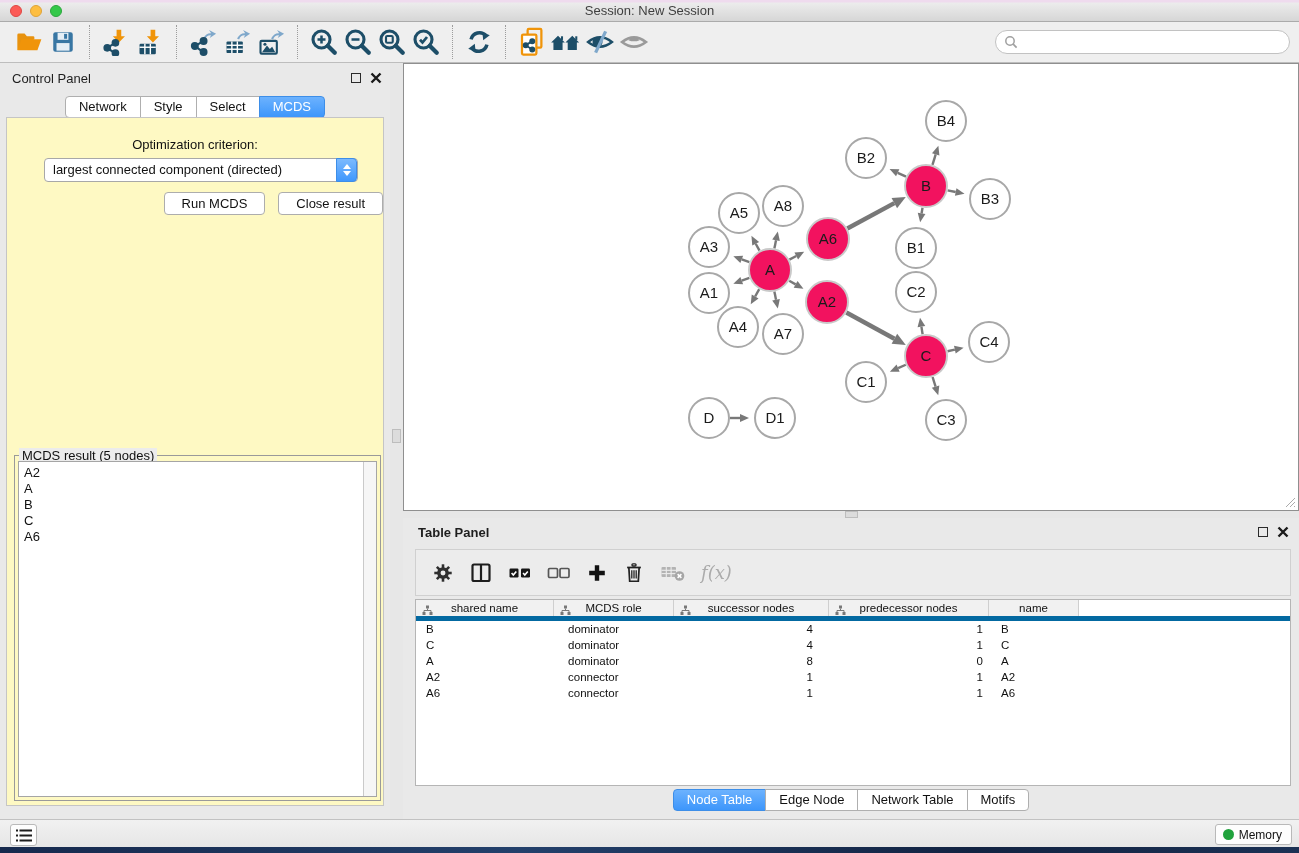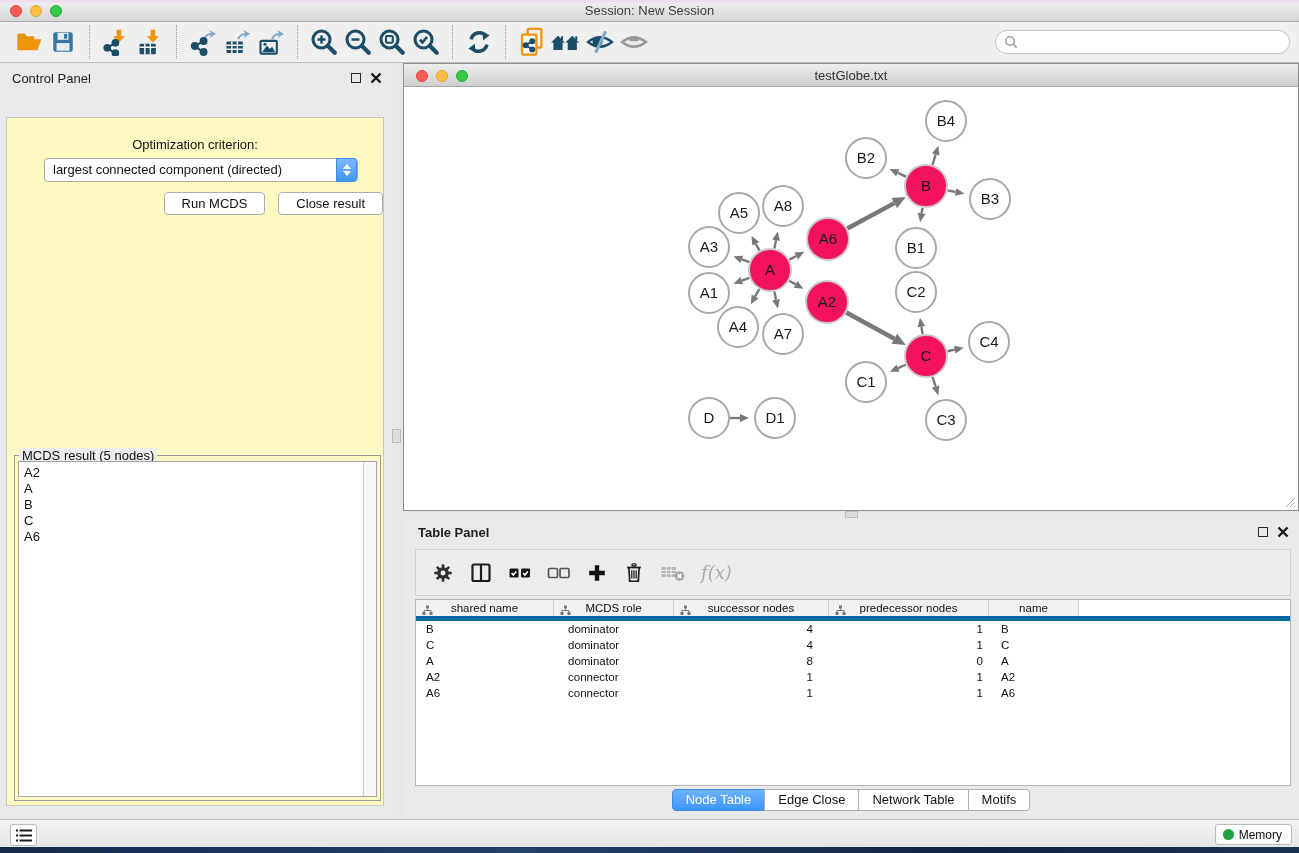--- a/index.html
+++ b/index.html
@@ -282,20 +282,28 @@
   <div class="right-bg"></div>
 
   <div class="control-panel">
     <div class="panel-head">Control Panel</div>
     <div class="panel-btns">
       <div class="float-box"></div>
       <svg width="12" height="12" viewBox="0 0 12 12">
           <path d="M1.5 1.5 L10.5 10.5 M10.5 1.5 L1.5 10.5" stroke="#1A1A1A" stroke-width="2.4"></path>
         </svg>
     </div>
+    <div class="tabs-row">
+      <div class="seg">
+        <div class="tab">Network</div>
+        <div class="tab">Style</div>
+        <div class="tab">Select</div>
+        <div class="tab active">MCDS</div>
+      </div>
+    </div>
     <div class="cp-inner">
       <div class="opt-label">Optimization criterion:</div>
       <div class="combo">
         <span>largest connected component (directed)</span>
         <div class="combo-step">
           <div class="chev-up"></div>
           <div class="chev-dn"></div>
         </div>
       </div>
       <div class="btn-row">
@@ -314,28 +322,20 @@
           </div>
           <div class="mcds-scroll"></div>
         </div>
       </div>
     </div>
   </div>
 
   <div class="split-v-handle"></div>
 
   <div class="net-frame">
-    <div class="net-titlebar">
-      <div class="lights" style="top:6px; left:12px;">
-        <div class="light red"></div>
-        <div class="light yellow"></div>
-        <div class="light green"></div>
-      </div>
-      <div class="net-title">testGlobe.txt</div>
-    </div>
     <div class="net-canvas">
       <svg id="graph-svg" width="894" height="423" viewBox="0 0 894 423" style="font-family:'Liberation Sans',sans-serif;">
           <line x1="355.48901716798036" y1="163.67335414757676" x2="351.72201814184945" y2="156.7469365834006" stroke="#787878" stroke-width="2.4"></line>
           <polygon points="347.42207061965956,148.84058146195474 355.14810536114265,154.88362599045166 348.29593092255624,158.61024717634956" fill="#787878"></polygon>
           <line x1="370.3793183343823" y1="161.44027896919482" x2="372.03290264984633" y2="153.29955618537187" stroke="#787878" stroke-width="2.4"></line>
           <polygon points="373.8244419684573,144.47967030913338 375.85485319621637,154.07588989010327 368.2109521034763,152.52322248064047" fill="#787878"></polygon>
           <line x1="345.4146596993366" y1="175.23831431286462" x2="337.7494050237827" y2="172.34813632044268" stroke="#787878" stroke-width="2.4"></line>
           <polygon points="329.32812944623856,169.17290126661456 339.12534021377485,168.6989169035069 336.3734698337905,175.99735573737846" fill="#787878"></polygon>
           <line x1="345.4146596993366" y1="190.76168568713538" x2="337.7494050237827" y2="193.65186367955732" stroke="#787878" stroke-width="2.4"></line>
           <polygon points="329.32812944623856,196.82709873338544 336.3734698337905,190.00264426262154 339.12534021377485,197.3010830964931" fill="#787878"></polygon>
@@ -602,21 +602,21 @@
         <div class="td c2">connector</div>
         <div class="td c3">1</div>
         <div class="td c4">1</div>
         <div class="td c5">A6</div>
       </div>
     </div>
 
     <div class="tp-tabs">
       <div class="seg">
         <div class="tab active">Node Table</div>
-        <div class="tab">Edge Close</div>
+        <div class="tab">Edge Node</div>
         <div class="tab">Network Table</div>
         <div class="tab">Motifs</div>
       </div>
     </div>
   </div>
 
   <div class="statusbar">
     <div class="list-btn">
       <svg width="16" height="13" viewBox="0 0 16 13">
           <g fill="#1E1E1E">

